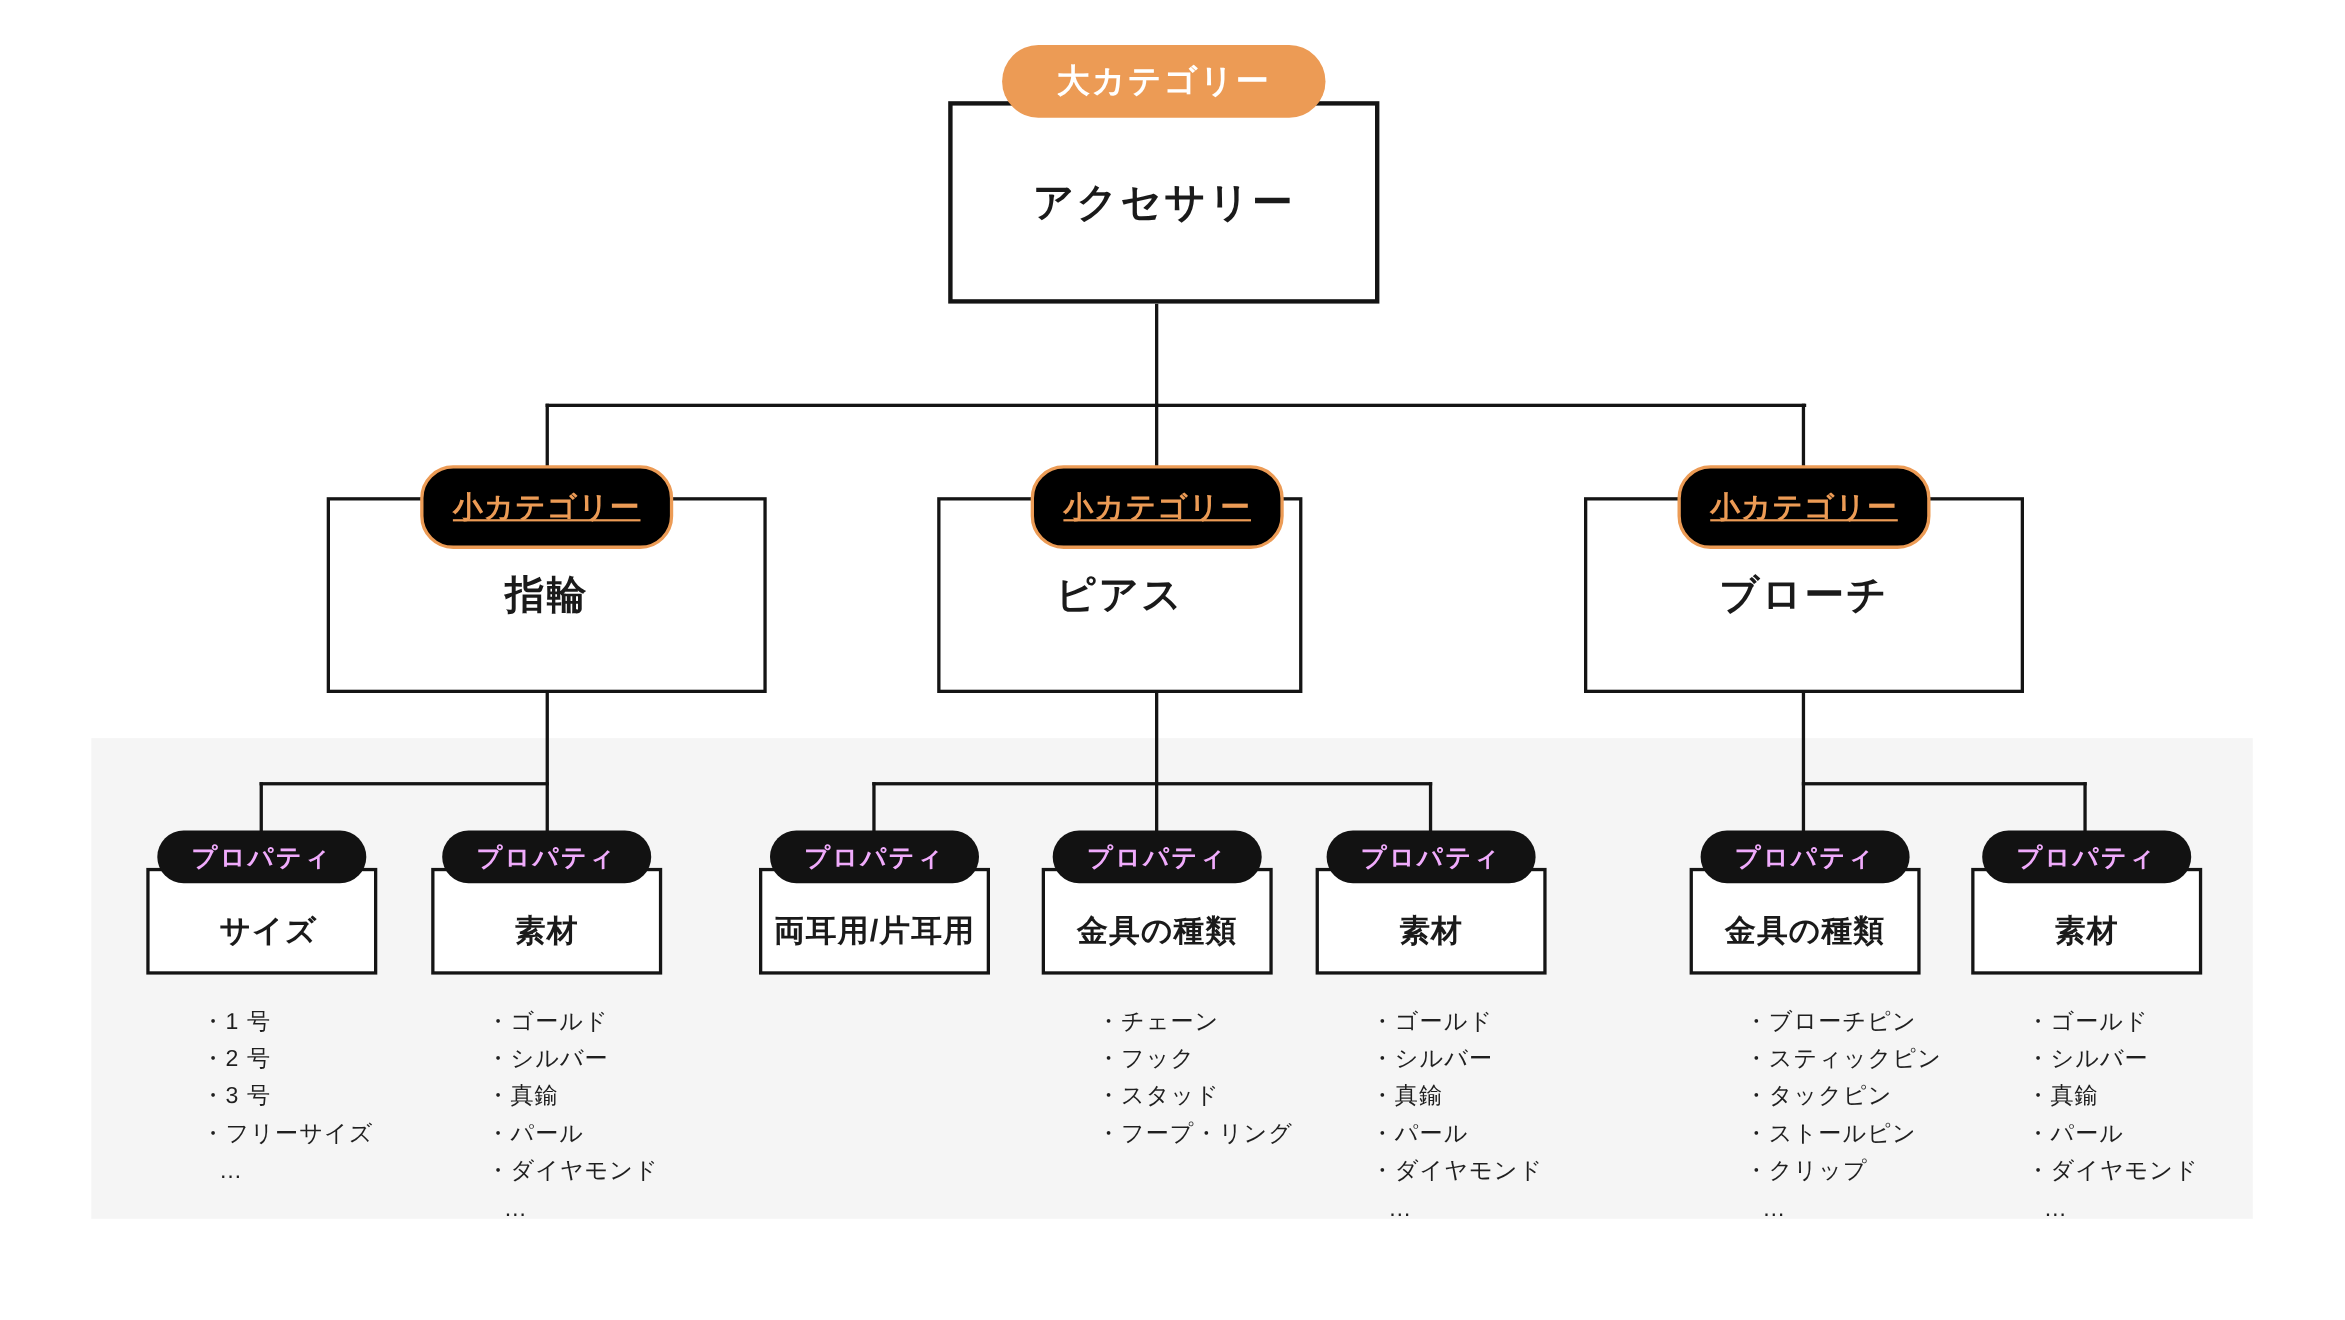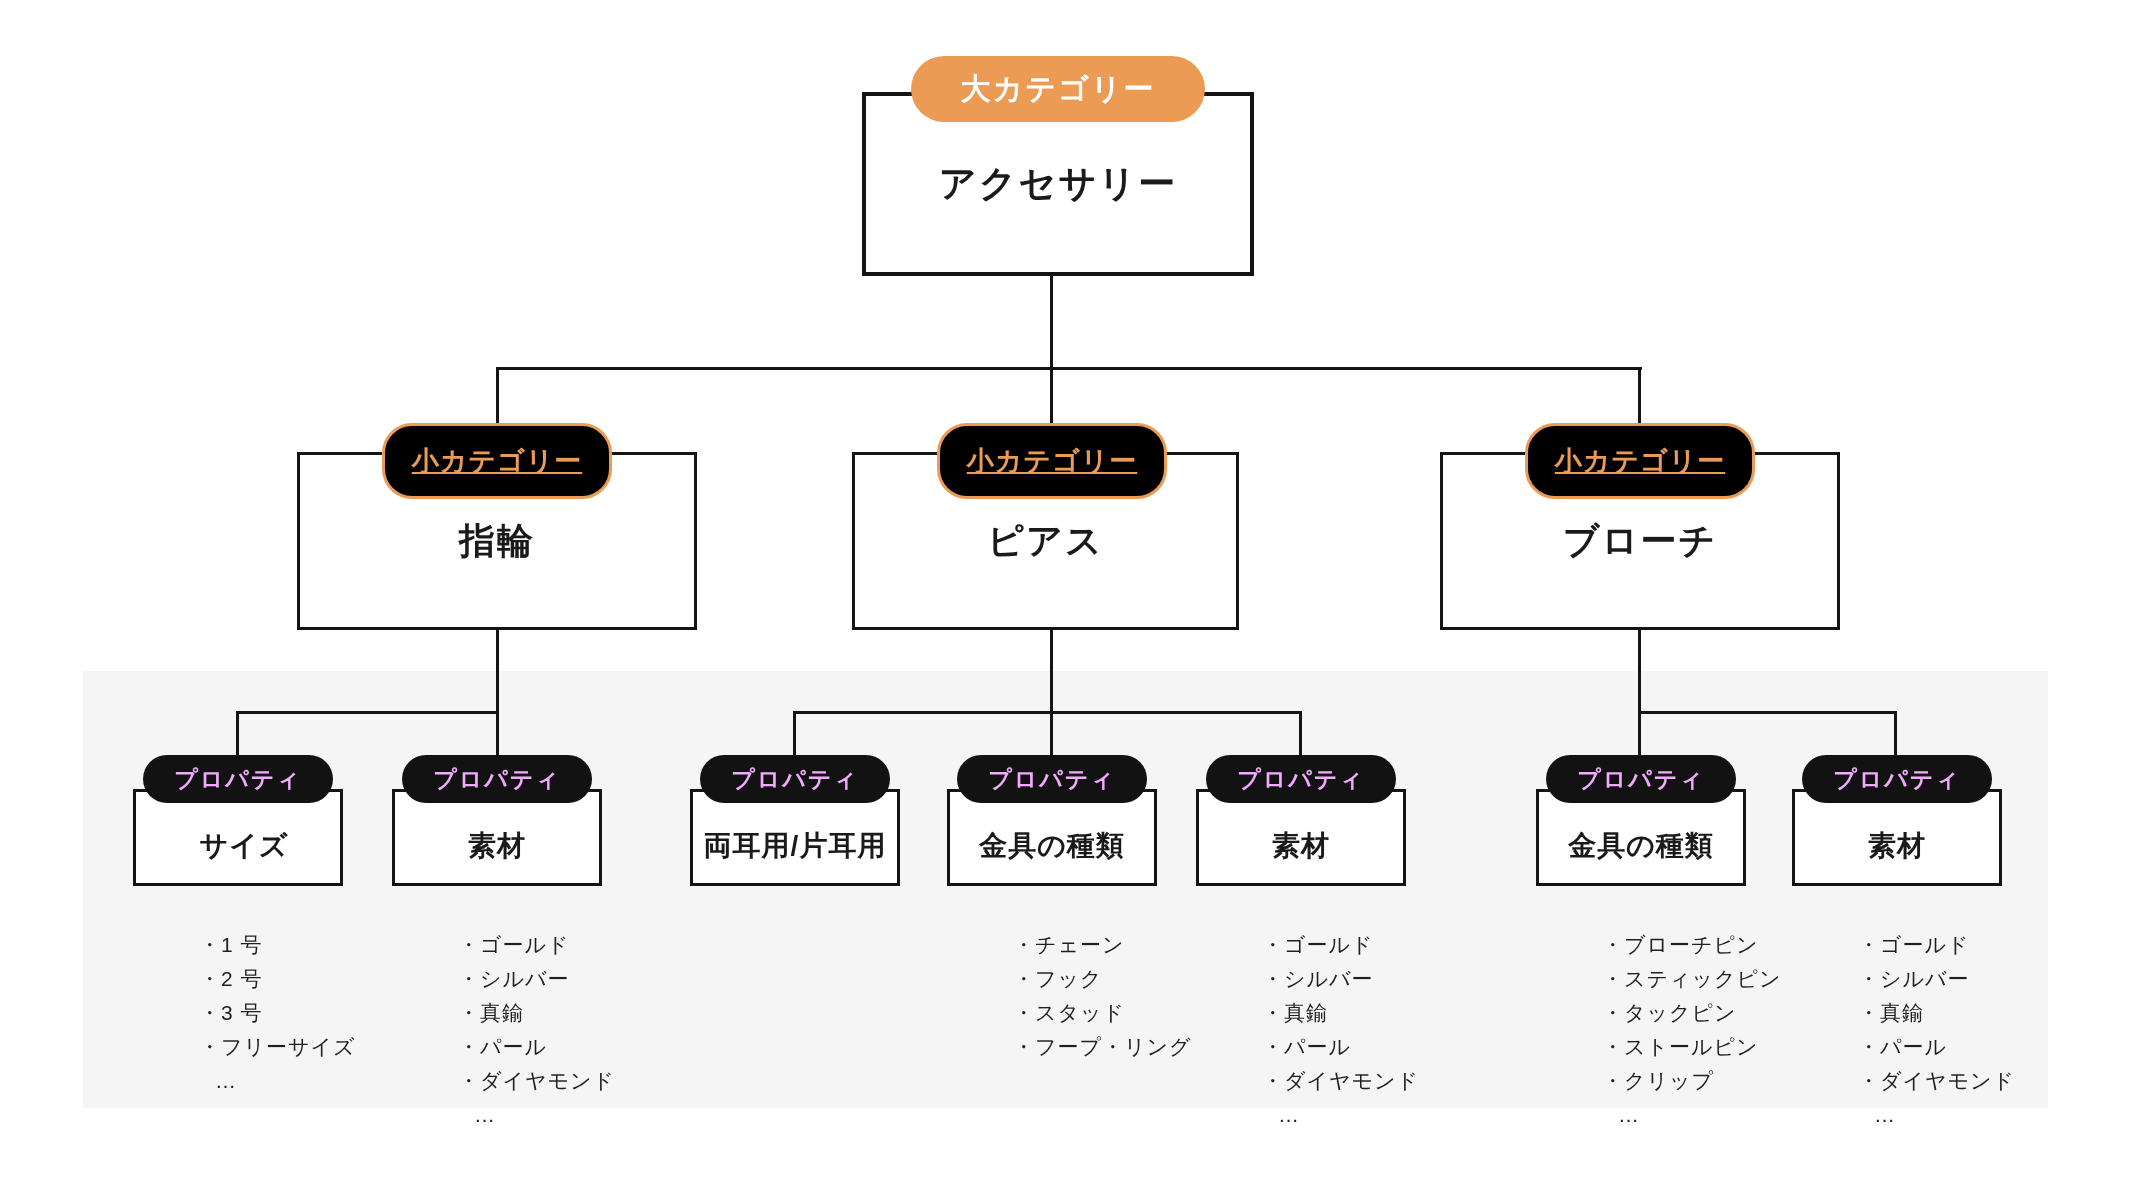--- a/index.html
+++ b/index.html
@@ -58,21 +58,21 @@
   }
   .pill-prop{
     background:#121212;color:#f0abfc;
     border-radius:25px;
     font-size:23px;letter-spacing:2px;
     width:190px;height:48px;
   }
   ul.items{
     position:absolute;
     list-style:none;
-    margin:16px;padding:0;
+    margin:0;padding:0;
     width:250px;
     font-size:21px;
     line-height:34px;
     letter-spacing:1px;
     color:#1f1f1f;
     white-space:nowrap;
   }
   ul.items li::before{content:"・";}
   ul.items li.more{padding-left:16px;}
   ul.items li.more::before{content:"";}
@@ -101,28 +101,28 @@
   <div class="line" style="left:1050px;top:711px;width:3px;height:46px;"></div>
   <div class="line" style="left:1299px;top:711px;width:3px;height:46px;"></div>
 
   <div class="line" style="left:1638px;top:630px;width:3px;height:127px;"></div>
   <div class="line" style="left:1638px;top:711px;width:259px;height:3px;"></div>
   <div class="line" style="left:1894px;top:711px;width:3px;height:46px;"></div>
 
   <div class="node root" style="left:862px;top:92px;width:392px;height:184px;">
     <span class="node-label">アクセサリー</span>
   </div>
-  <div class="pill pill-large" style="left:911px;top:41px;margin-top:15px;">大カテゴリー</div>
+  <div class="pill pill-large" style="left:911px;top:41px;">大カテゴリー</div>
 
   <div class="node cat" style="left:297px;top:452px;width:400px;height:178px;">
     <span class="node-label">指輪</span>
   </div>
   <div class="pill pill-small" style="left:382px;top:423px;">小カテゴリー</div>
 
-  <div class="node cat" style="left:852px;top:452px;width:387px;height:178px;">
+  <div class="node cat" style="left:852px;top:452px;width:332px;height:178px;">
     <span class="node-label">ピアス</span>
   </div>
   <div class="pill pill-small" style="left:937px;top:423px;">小カテゴリー</div>
 
   <div class="node cat" style="left:1440px;top:452px;width:400px;height:178px;">
     <span class="node-label">ブローチ</span>
   </div>
   <div class="pill pill-small" style="left:1525px;top:423px;">小カテゴリー</div>
 
   <div class="node prop" style="left:133px;top:789px;width:210px;height:97px;padding-left:12px;">

